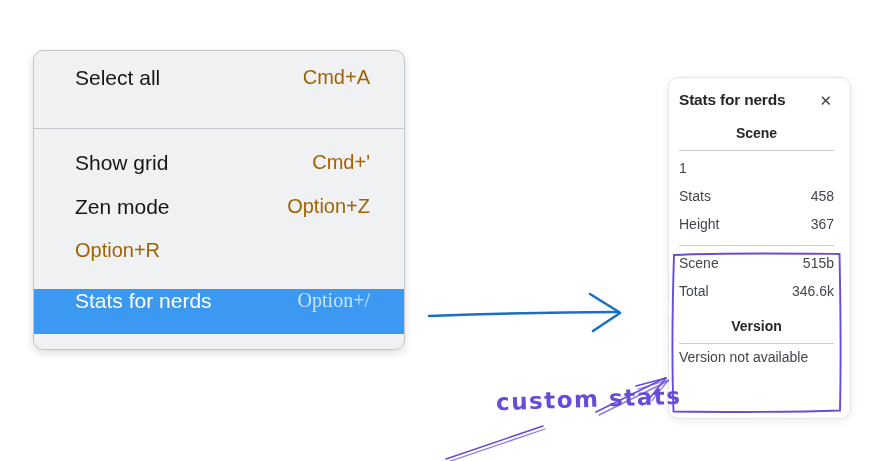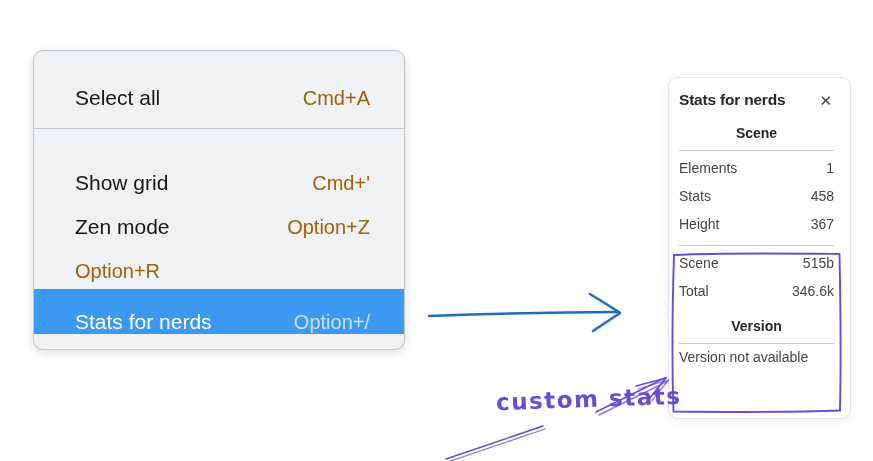--- a/index.html
+++ b/index.html
@@ -21,38 +21,38 @@
     background: #f0f1f3;
     border: 1px solid #c2c8ce;
     border-radius: 10px;
     box-shadow: 0 3px 9px rgba(0,0,0,0.14);
     padding-top: 15px;
     overflow: hidden;
   }
   .menu-item {
     height: 44px;
     display: flex;
-    align-items: flex-end;
+    align-items: flex-start;
     justify-content: space-between;
     padding: 0 34px 0 41px;
     font-size: 21px;
     color: #161718;
     cursor: default;
   }
   .menu-item .shortcut {
     color: #a16207;
     font-size: 20px;
   }
   .menu-item.active {
     background: #3b99f2;
     color: #ffffff;
     height: 45px;
     margin-top: 6px;
   }
-  .menu-item.active .shortcut { color: rgba(255,255,255,0.72); }
+  .menu-item.active .shortcut { color: rgba(255,255,255,0.72); font-family: Liberation Serif, serif; }
   .menu-divider {
     height: 1px;
     background: #c6cbd1;
     margin-top: 18px;
     margin-bottom: 22px;
   }
 
   
   .stats-panel {
     position: absolute;
@@ -166,21 +166,20 @@
   <div class="stats-panel">
     <div class="panel-header">
       <span class="panel-title">Stats for nerds</span>
       <span class="close-btn">✕</span>
     </div>
 
     <div class="section-heading">Scene</div>
     <div class="divider"></div>
     <div class="stat-rows">
       <div class="stat-row">
-        <span class="stat-label">Elements</span>
         <span class="stat-value">1</span>
       </div>
       <div class="stat-row">
         <span class="stat-label">Stats</span>
         <span class="stat-value">458</span>
       </div>
       <div class="stat-row">
         <span class="stat-label">Height</span>
         <span class="stat-value">367</span>
       </div>

